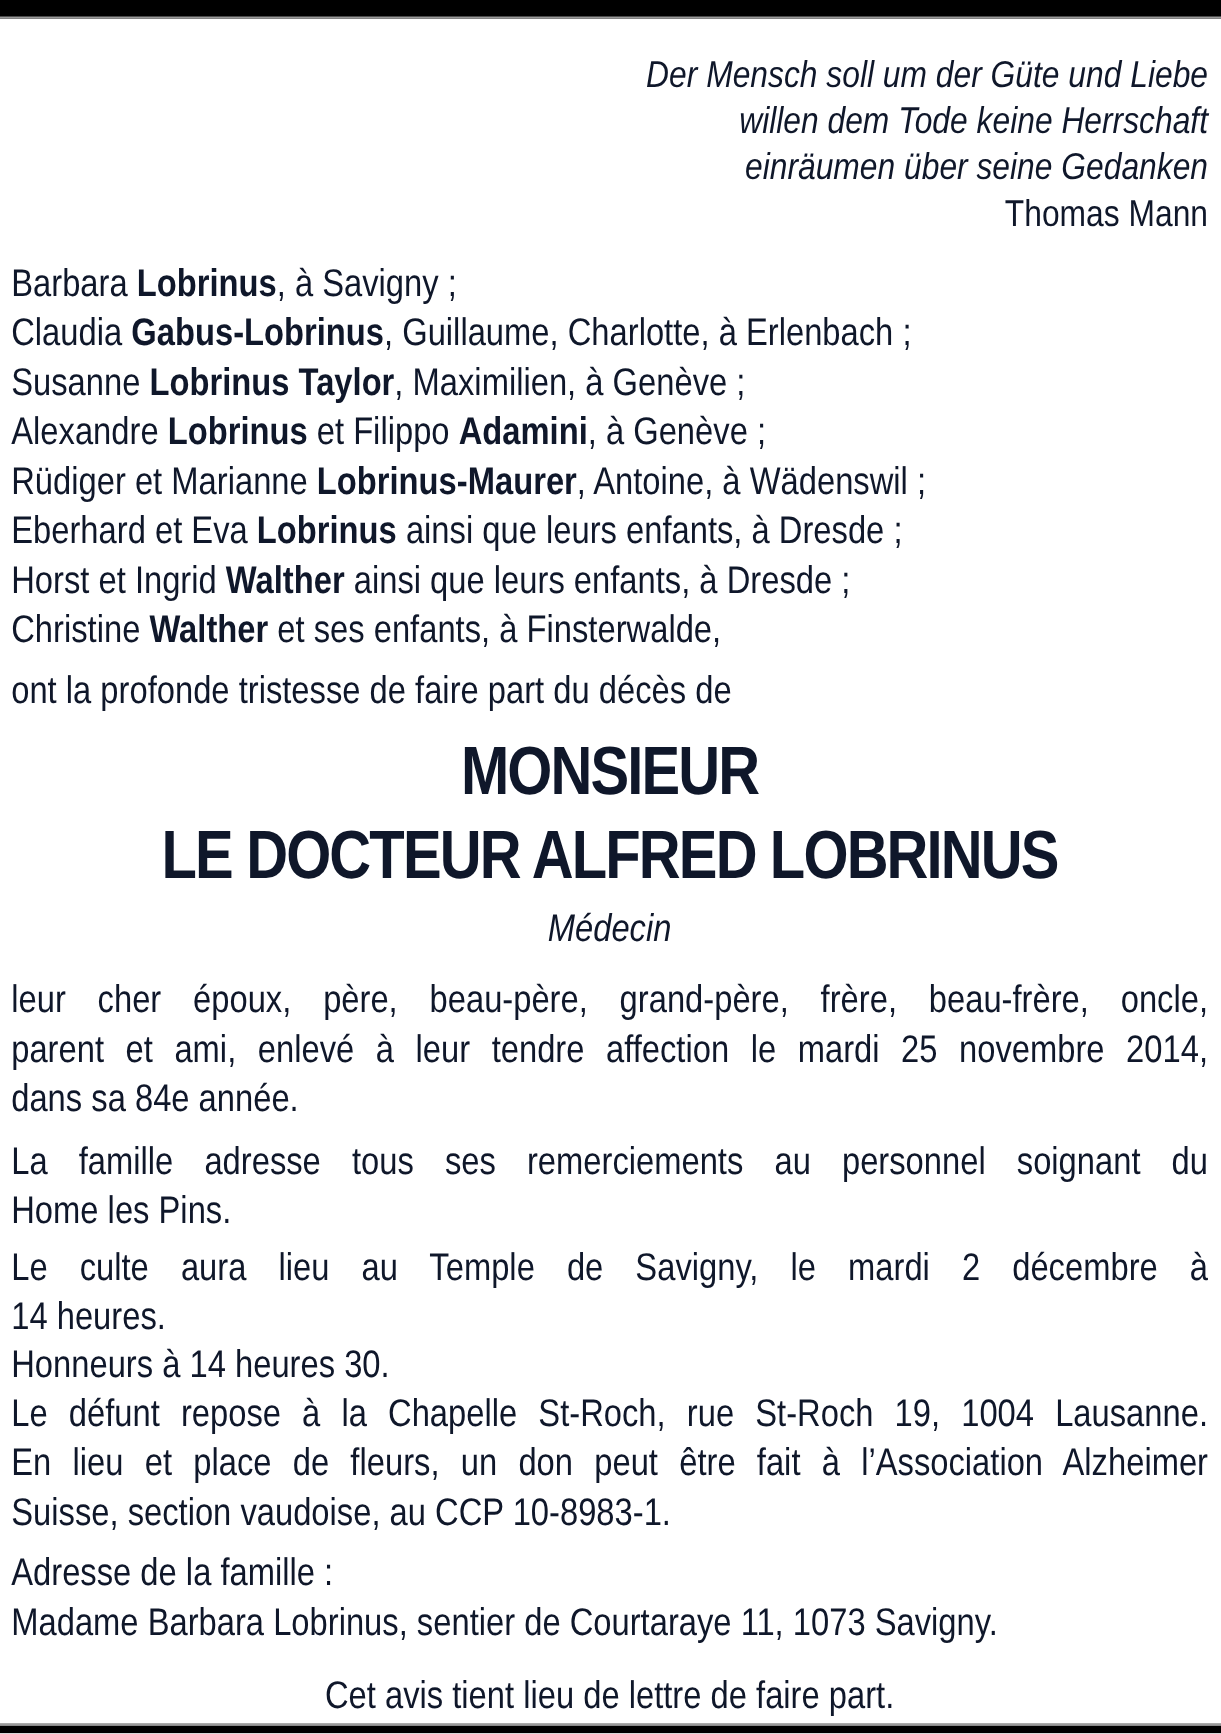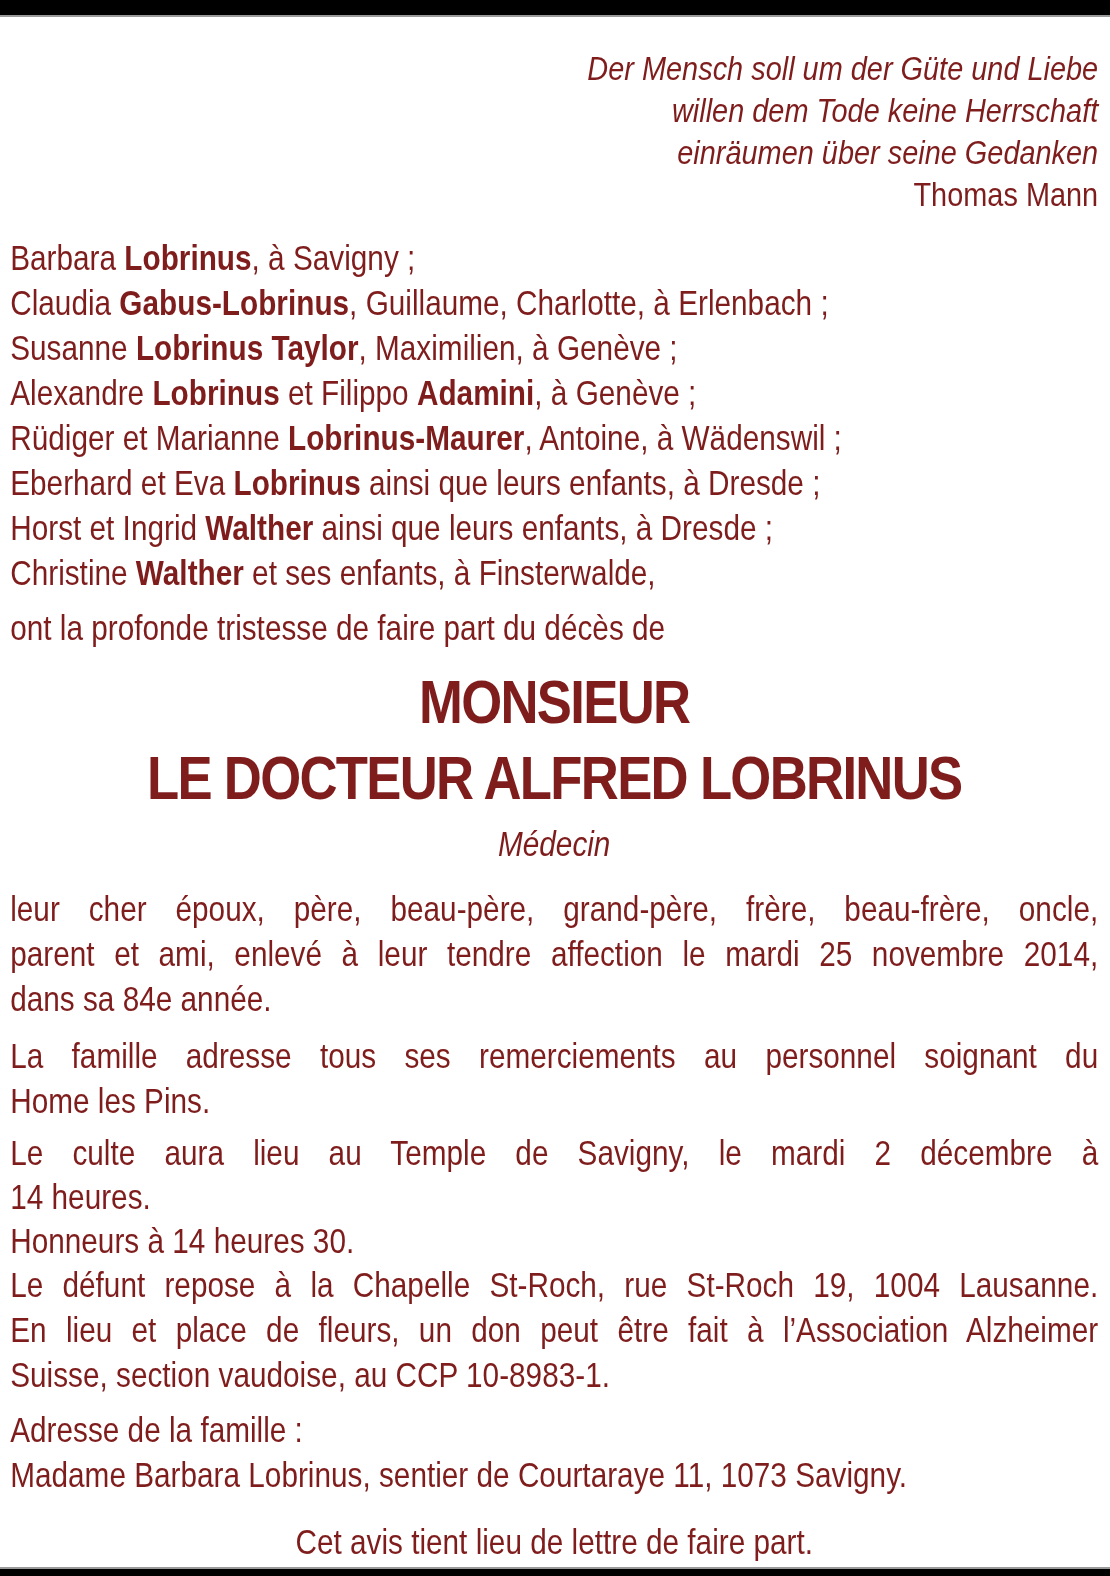--- a/index.html
+++ b/index.html
@@ -7,21 +7,21 @@
     padding: 0;
     background: #ffffff;
   }
   .page {
     position: relative;
     width: 1110px;
     height: 1576px;
     background: #ffffff;
     overflow: hidden;
     font-family: "Liberation Sans", sans-serif;
-    color: #7f1d1d;
+    color: #0f172a;
   }
   .bar {
     position: absolute;
     left: 0;
     right: 0;
     background: #000000;
   }
   .bar.top { top: 0; height: 15px; border-bottom: 2px solid #9a9a9a; }
   .bar.bottom { bottom: 0; height: 7px; border-top: 2px solid #9a9a9a; }
 

